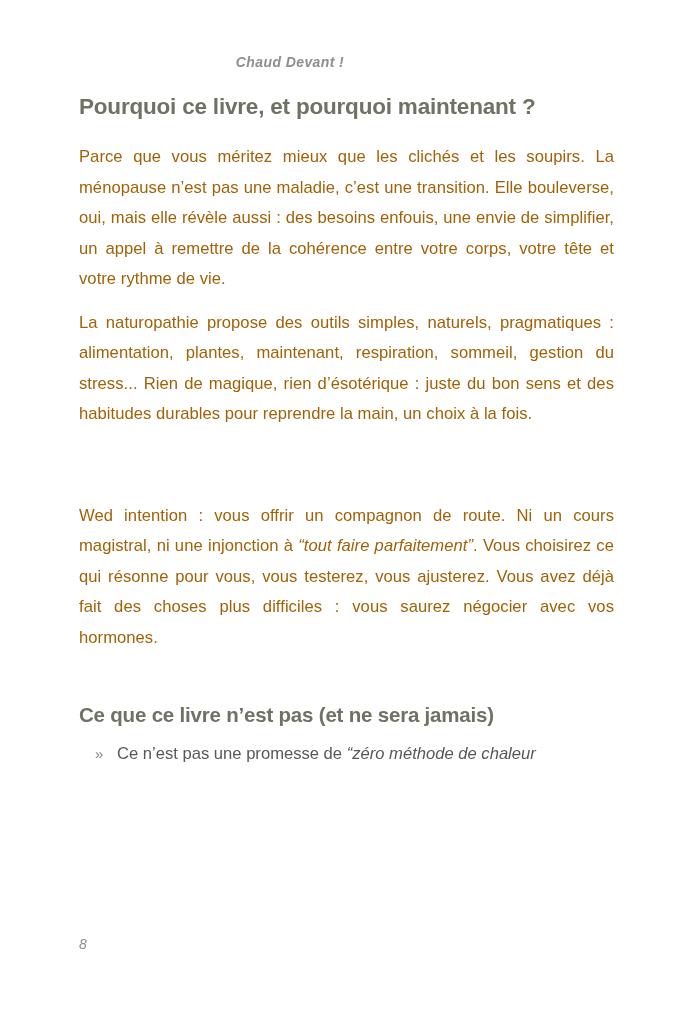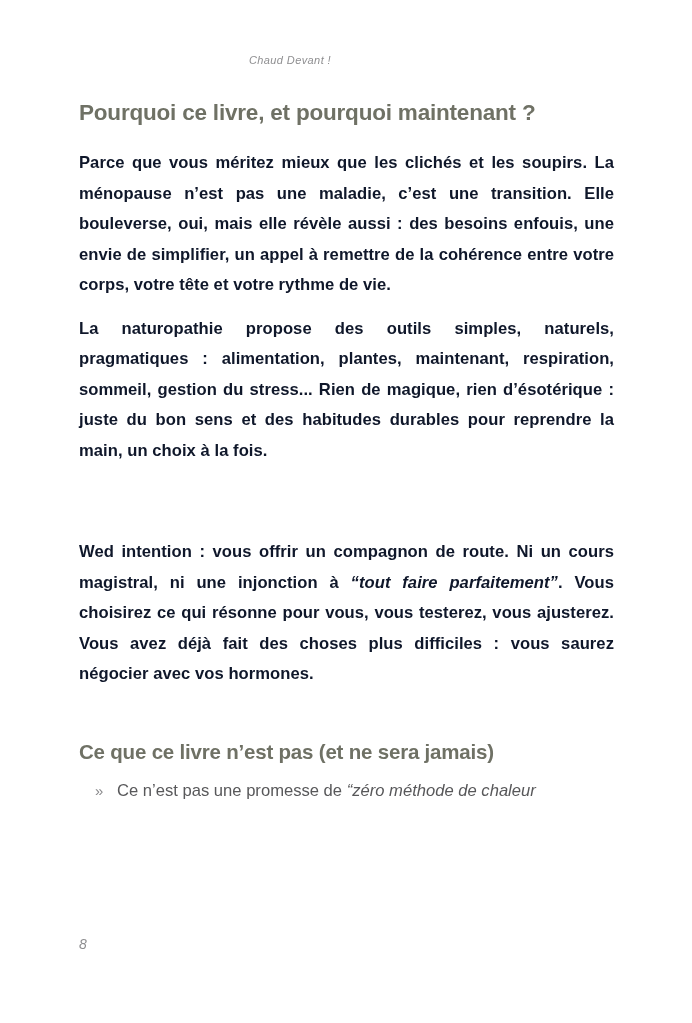--- a/index.html
+++ b/index.html
@@ -23,65 +23,64 @@
   }
 
   
   .running-header {
     position: absolute;
     top: 54px;
     left: 0;
     width: 580px;
     text-align: center;
     font-style: italic;
-    font-size: 11px;
+    font-size: 14px;
     letter-spacing: 0.4px;
     color: #8e8e90;
+    font-weight: bold;
   }
 
   
   .content {
     position: absolute;
     left: 79px;
     top: 92px;
     width: 535px;
   }
 
   h1.heading, h2.heading {
     margin: 0;
     font-weight: bold;
     color: #6f7165;
     letter-spacing: -0.2px;
   }
   h1.heading {
     font-size: 22.5px;
     line-height: 30px;
-    margin-top: 6px;
   }
   h2.heading {
     font-size: 20.5px;
     line-height: 28px;
   }
 
   .gap-h1   { height: 20px; }
   .gap-h2   { height: 46px; }
   .gap-h2b  { height: 12px; }
   .gap-h3   { height: 48px; }
   .gap-h3b  { height: 10px; }
   .gap-para { height: 13px; }
 
   p.body {
     margin: 0;
     font-size: 16.6px;
     line-height: 30.5px;
-    color: #0f172a;
+    color: #a16207;
     text-align: justify;
     text-justify: inter-word;
     letter-spacing: 0.05px;
-    font-weight: bold;
   }
 
   em.quote { font-style: italic; }
 
   
   ul.bullets {
     margin: 0;
     padding: 0;
     list-style: none;
   }

